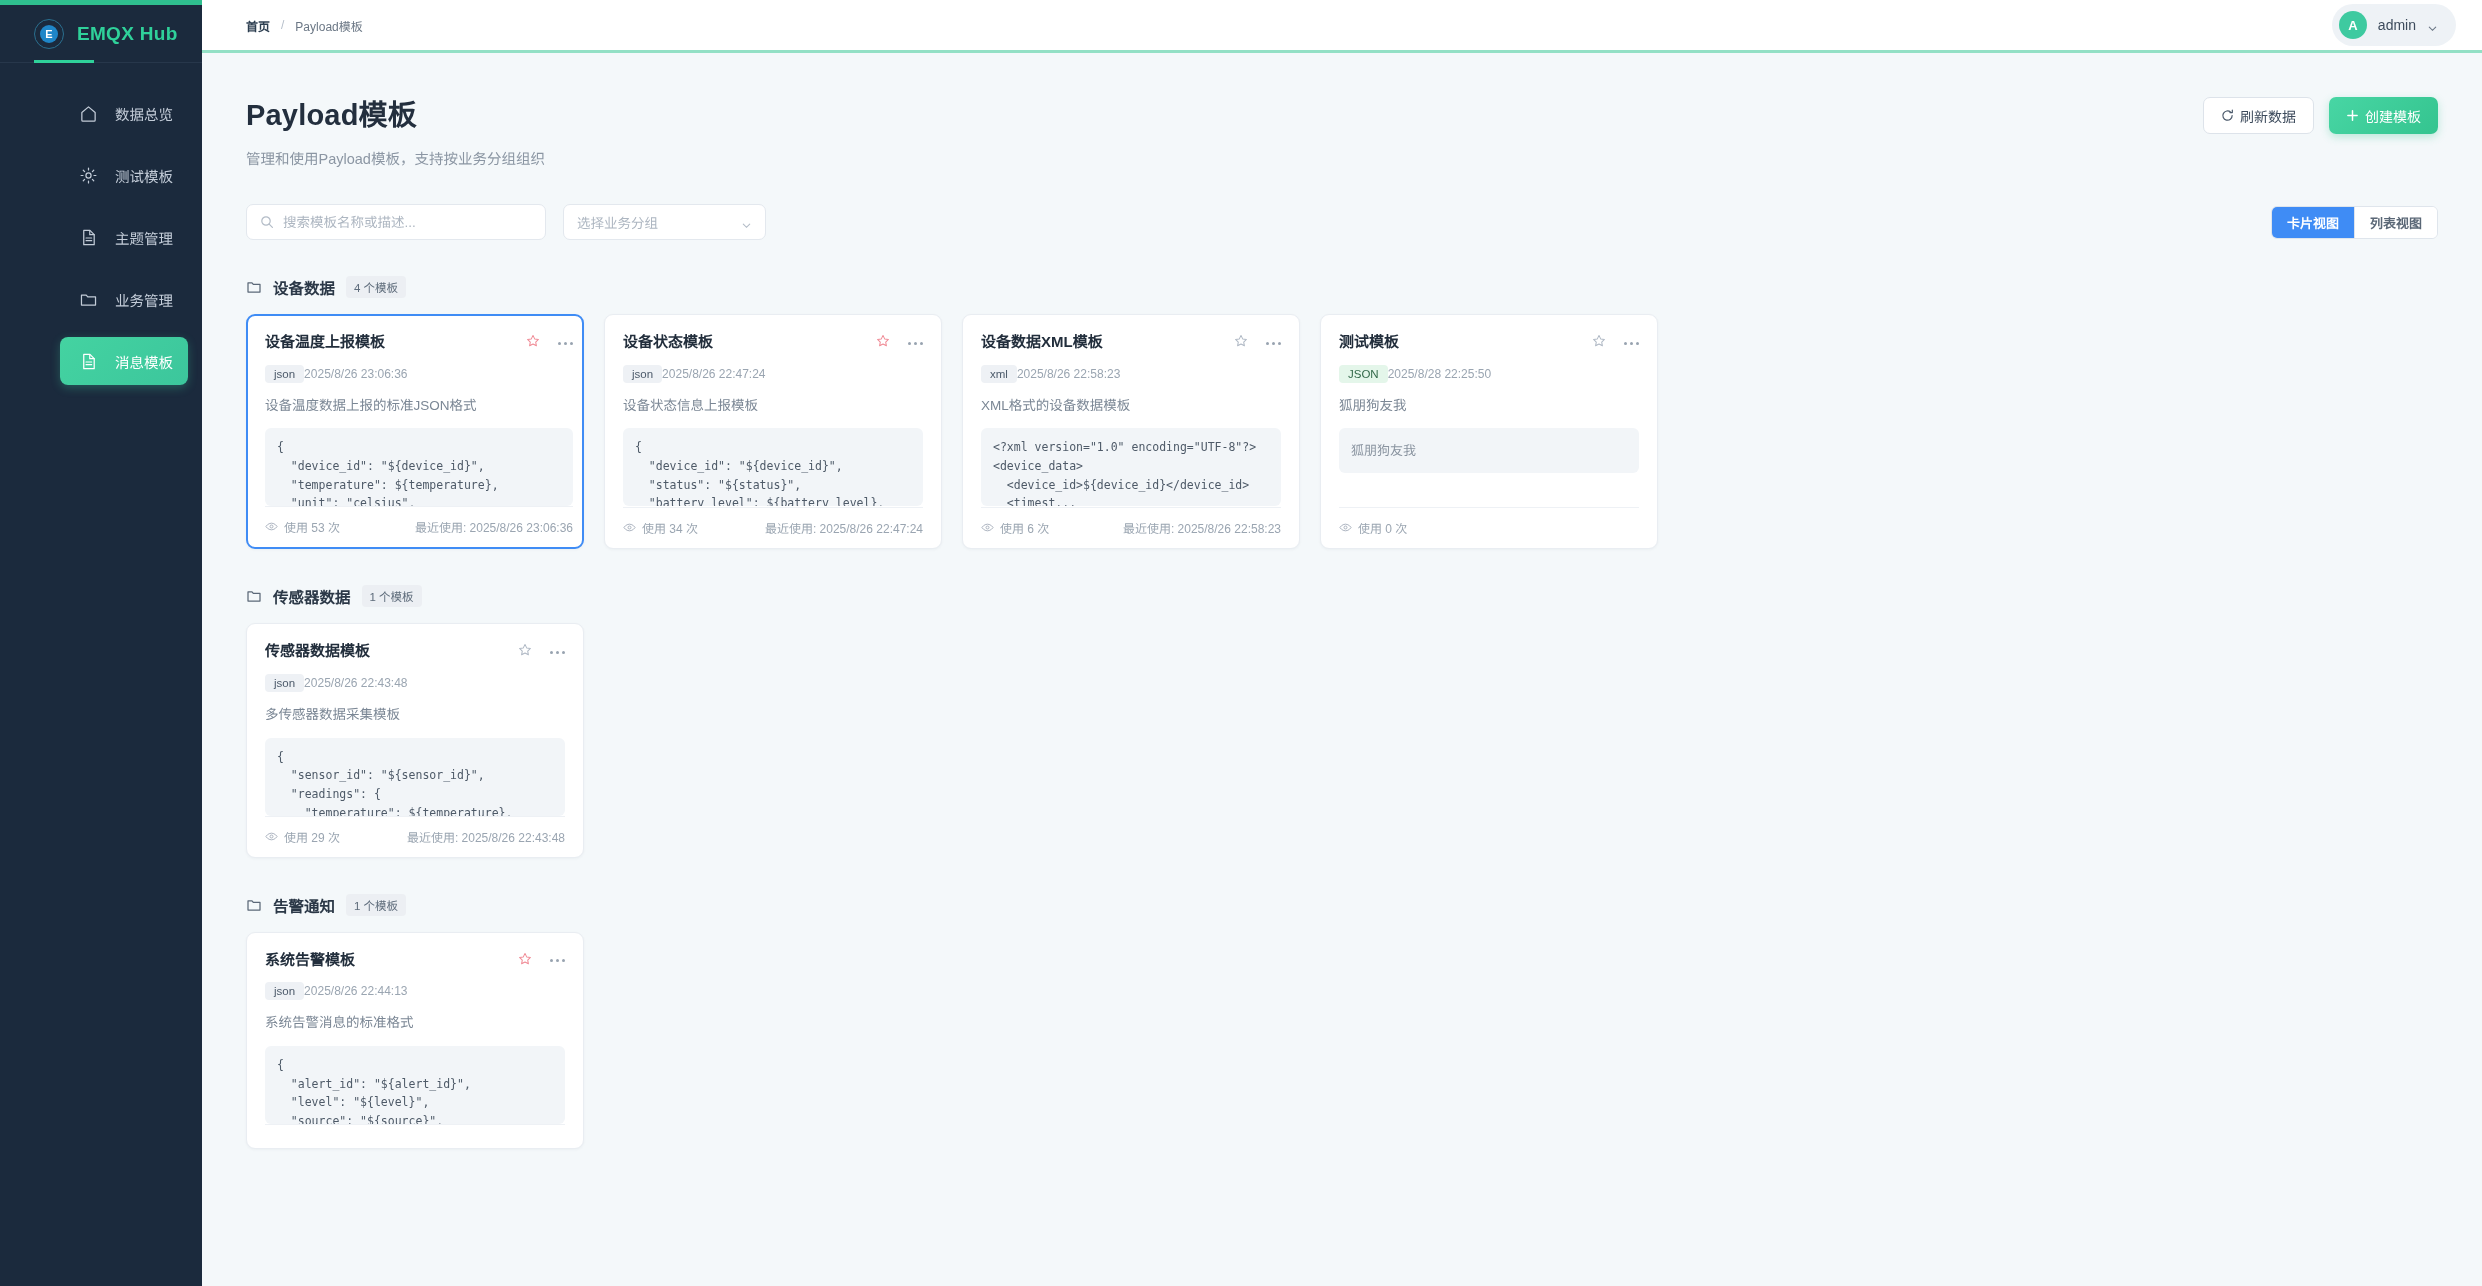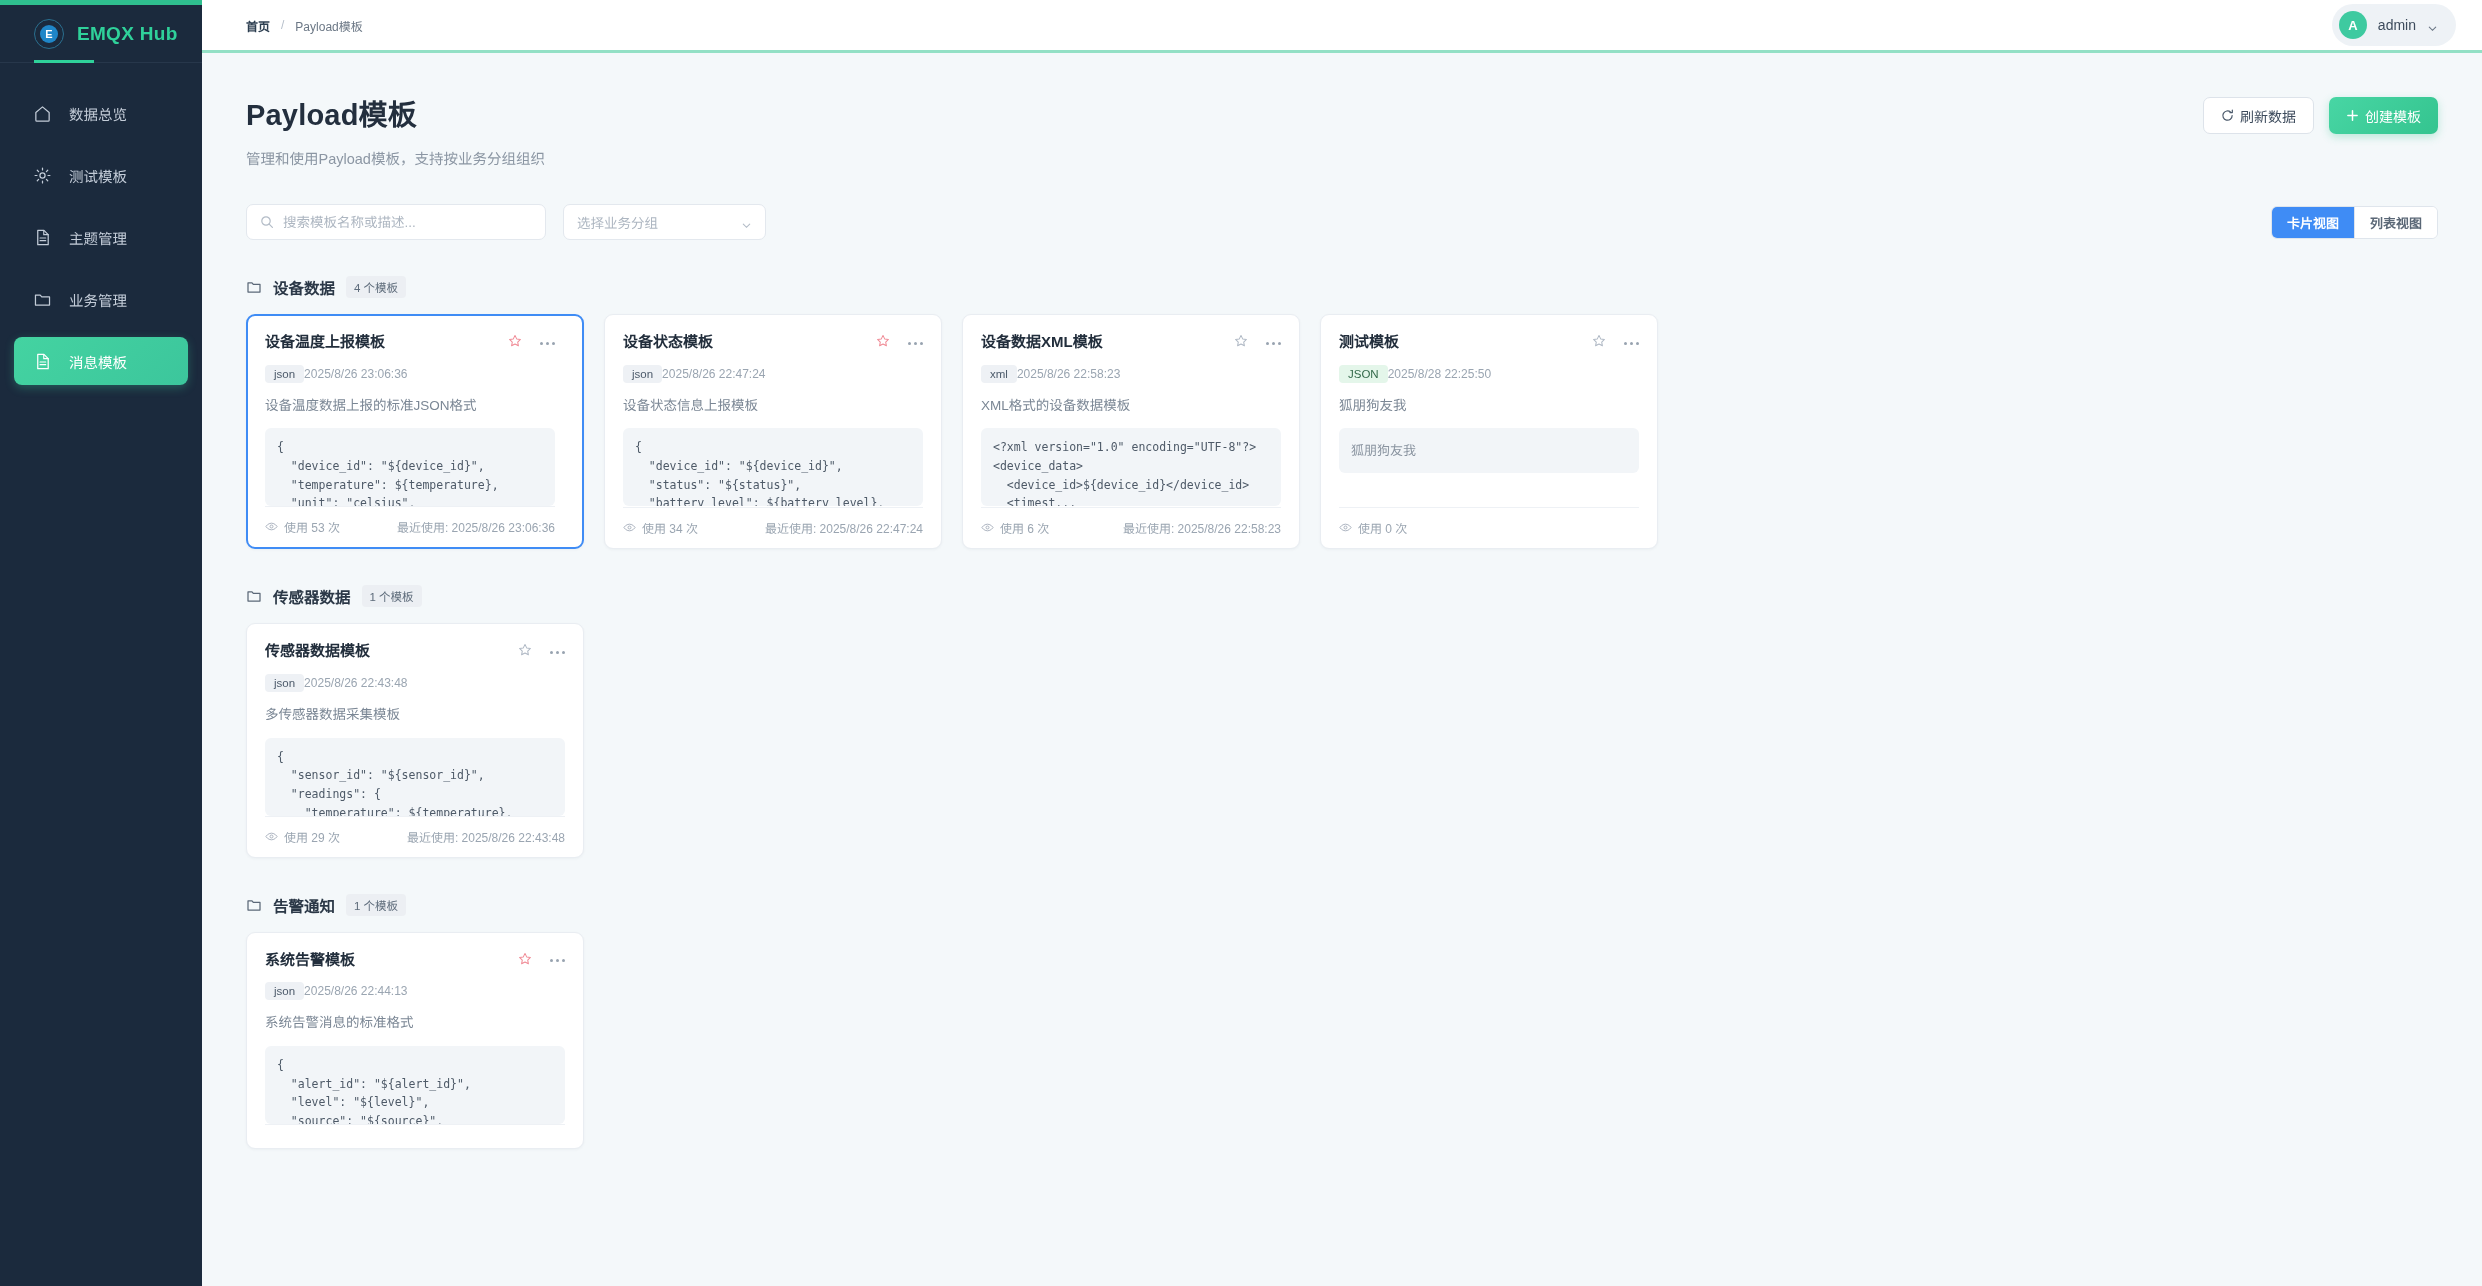--- a/index.html
+++ b/index.html
@@ -39,21 +39,21 @@
     display: flex; align-items: center; justify-content: center;
     color: #fff; font-size: 11px; font-weight: 700;
   }
   .logo-text {
     font-size: 19px; font-weight: 700; color: #2fd19a; letter-spacing: .3px;
   }
   .logo-underline {
     position: absolute; left: 34px; bottom: -1px; width: 60px; height: 3px;
     background: #2fd19a;
   }
-  .nav { padding: 26px 14px 0 14px; }
+  .nav { padding: 26px 14px 0 20px; margin-left: 40px; }
   .nav-item {
     display: flex; align-items: center; gap: 17px;
     height: 48px; padding-left: 19px;
     border-radius: 8px; margin-bottom: 14px;
     color: #c3ccd8; font-size: 14.5px; cursor: pointer;
   }
   .nav-item .nav-ico { width: 19px; height: 19px; flex: 0 0 19px; display:block; }
   .nav-item .nav-ico svg { display: block; }
   .nav-item.active {
     background: linear-gradient(135deg, #44d3a1 0%, #3cc69c 100%);
@@ -146,21 +146,21 @@
     font-size: 11.5px; color: #5d6b7a; background: #eceff3;
     border-radius: 4px; padding: 3px 8px;
   }
   .cards { display: flex; gap: 20px; }
   .card {
     width: 338px; background: #fff; border: 1px solid #e9edf2;
     border-radius: 9px; padding: 17px 18px 0 18px;
     display: flex; flex-direction: column;
     box-shadow: 0 1px 3px rgba(27,42,61,.045);
   }
-  .card.sel { border: 2px solid #3f8cf5; padding: 16px 27px 0 17px; }
+  .card.sel { border: 2px solid #3f8cf5; padding: 16px 9px 0 17px; }
   .card-top { display: flex; align-items: flex-start; justify-content: space-between; }
   .card-title { font-size: 15px; font-weight: 700; color: #222e3c; line-height: 1.3; }
   .card-acts { display: flex; align-items: center; gap: 18px; padding-top: 2px; }
   .star-ico { width: 14px; height: 14px; display: block; cursor: pointer; }
   .dots { display: flex; gap: 3px; cursor: pointer; padding-top: 4px; }
   .dots i { width: 3px; height: 3px; background: #98a3b0; border-radius: 50%; display: block; }
   .card-meta { display: flex; align-items: center; margin-top: 13px; }
   .tag {
     font-size: 11.5px; padding: 3px 9px; border-radius: 4px;
     background: #eef1f5; color: #4c5a6a; font-family: "Liberation Sans", sans-serif;

